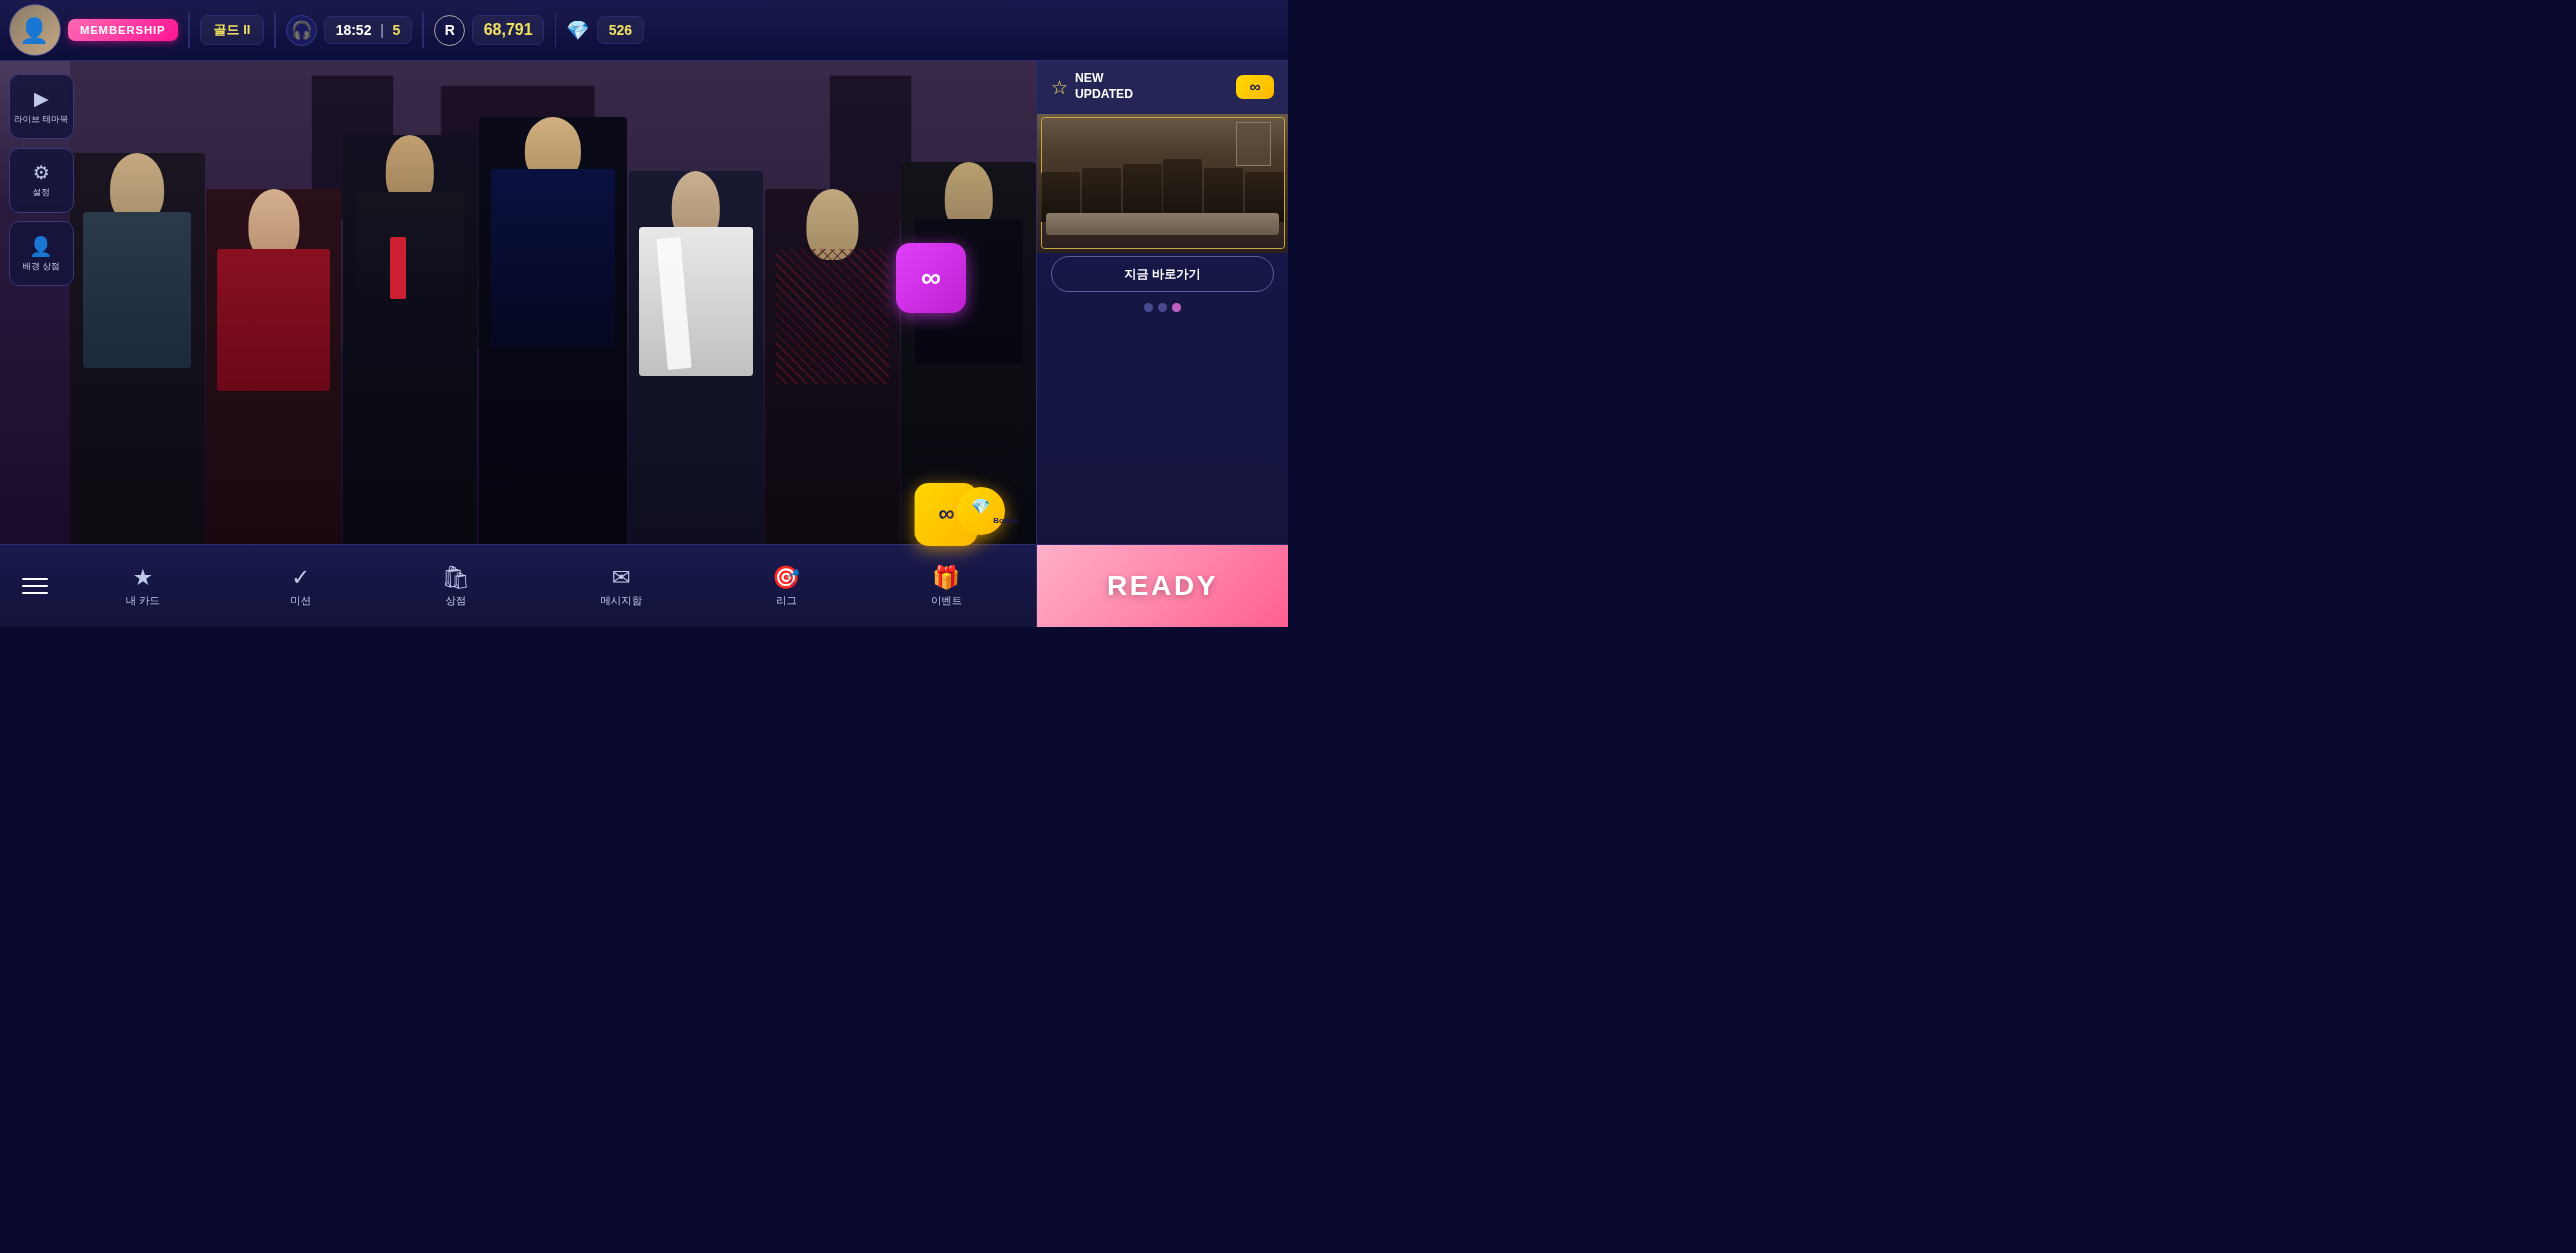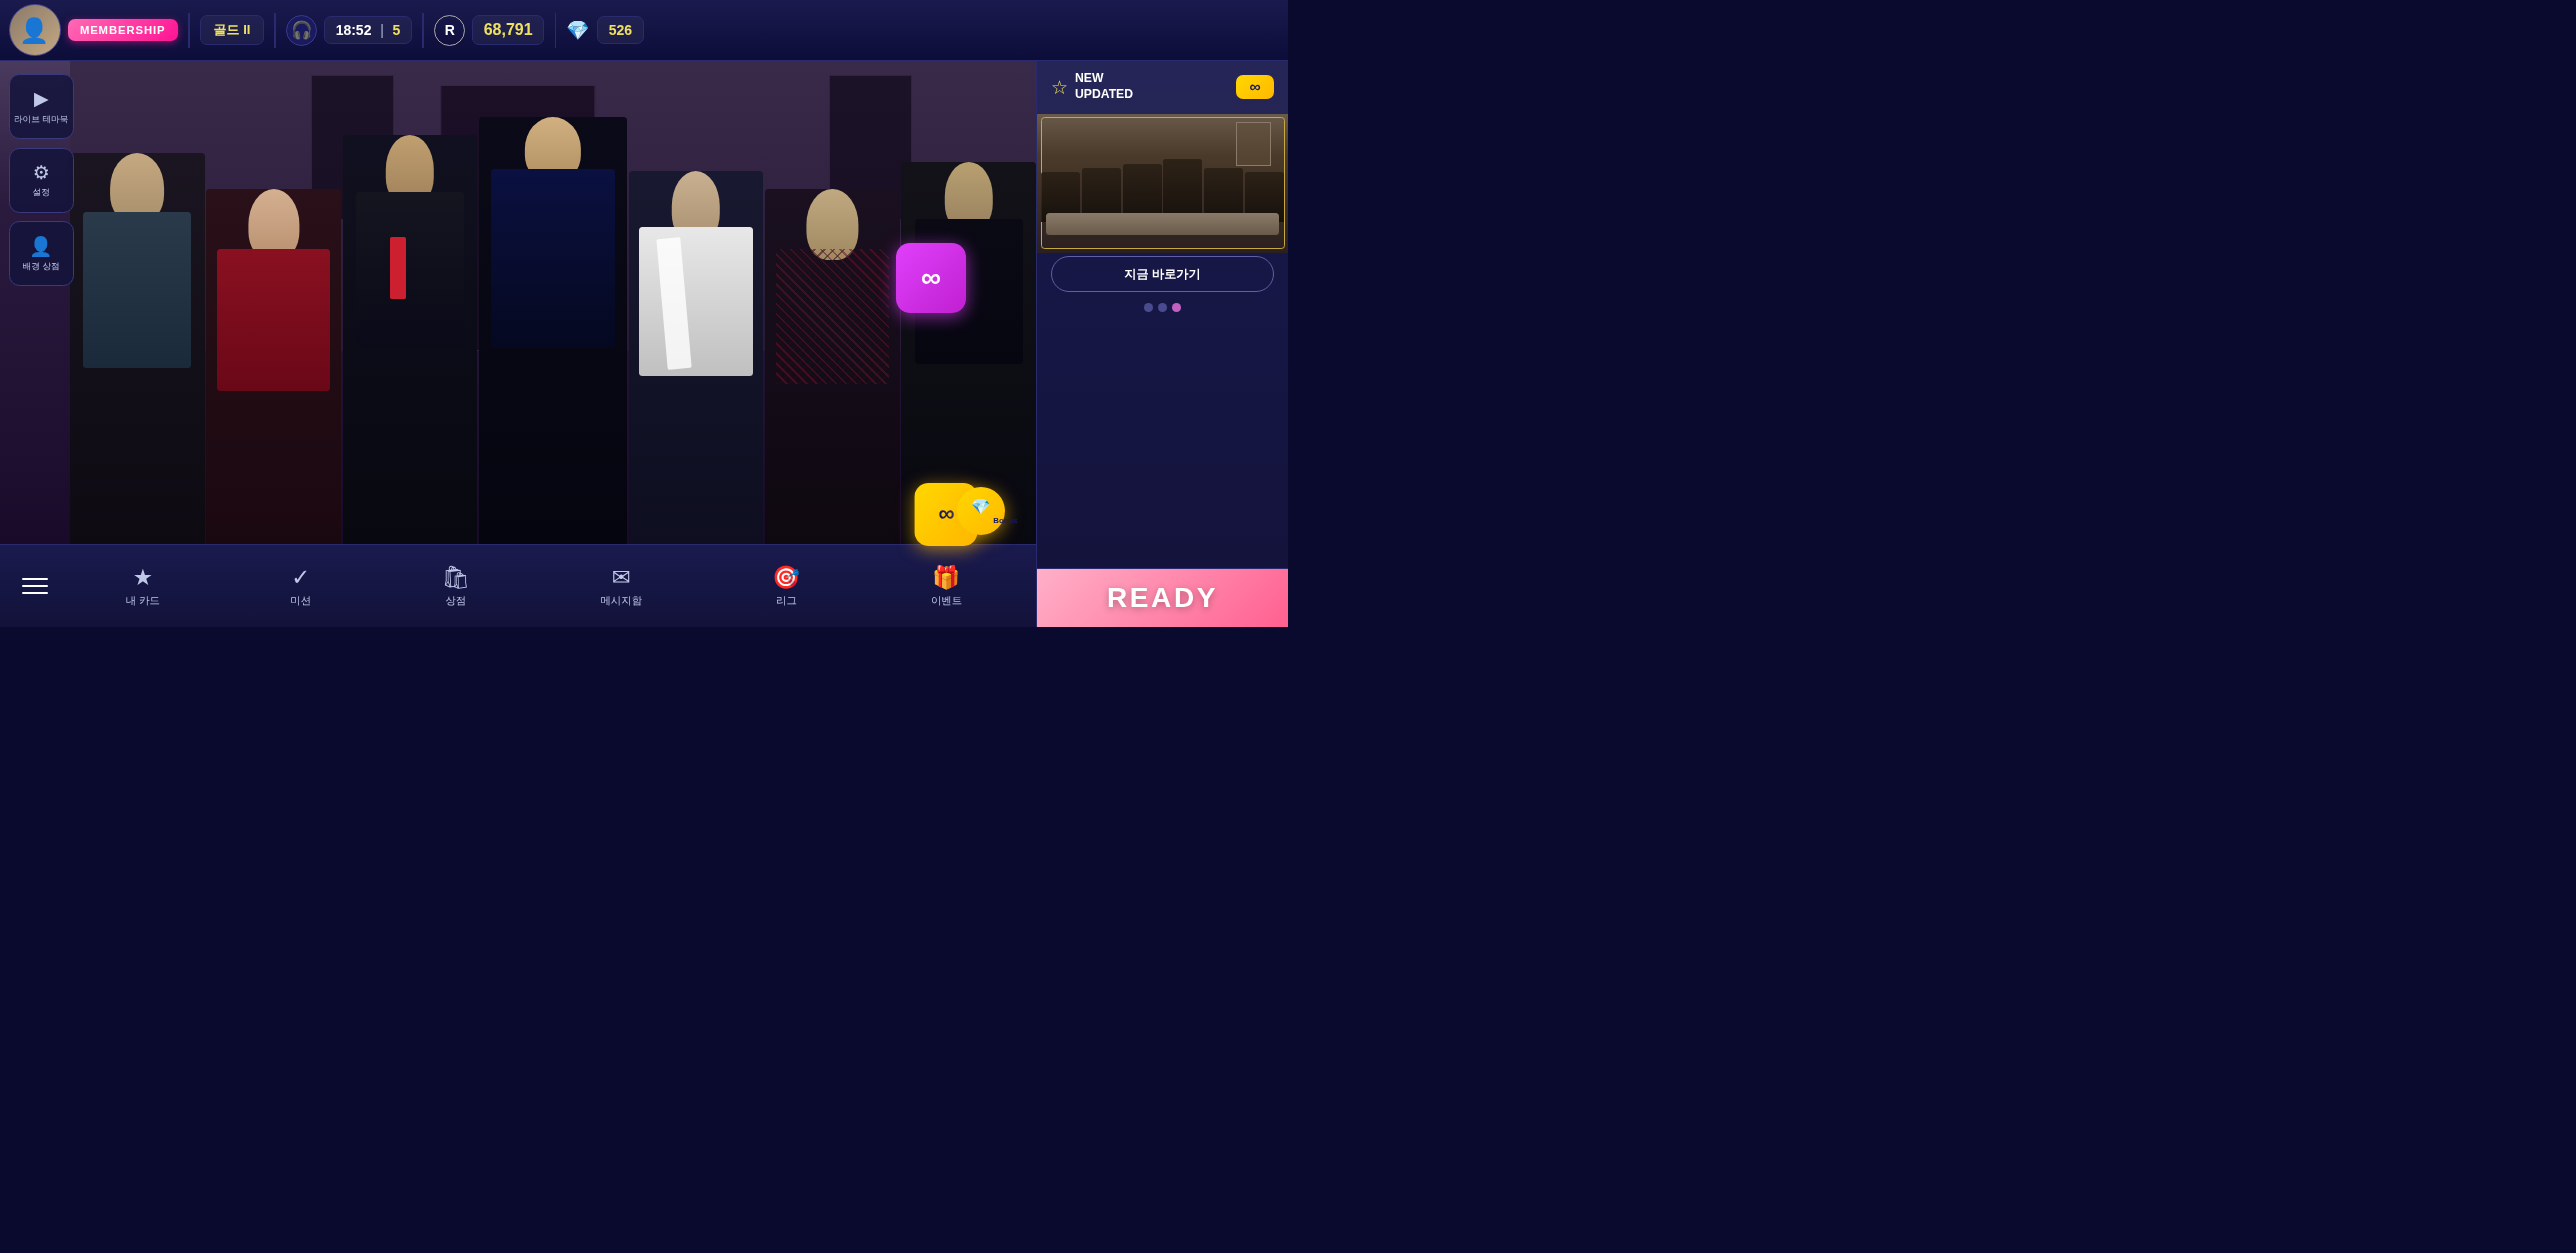--- a/index.html
+++ b/index.html
@@ -421,21 +421,21 @@
       border-radius: 50%;
       background: #4a4a8e;
     }
 
     .dot.active {
       background: #c060c0;
     }
 
     
     .ready-btn {
-      height: 59px;
+      height: 83px;
       background: linear-gradient(135deg, #ffb0c8 0%, #ff6090 100%);
       display: flex;
       align-items: center;
       justify-content: center;
       cursor: pointer;
       border-top: 1.7px solid #2a2a6e;
     }
 
     .ready-text {
       color: white;

